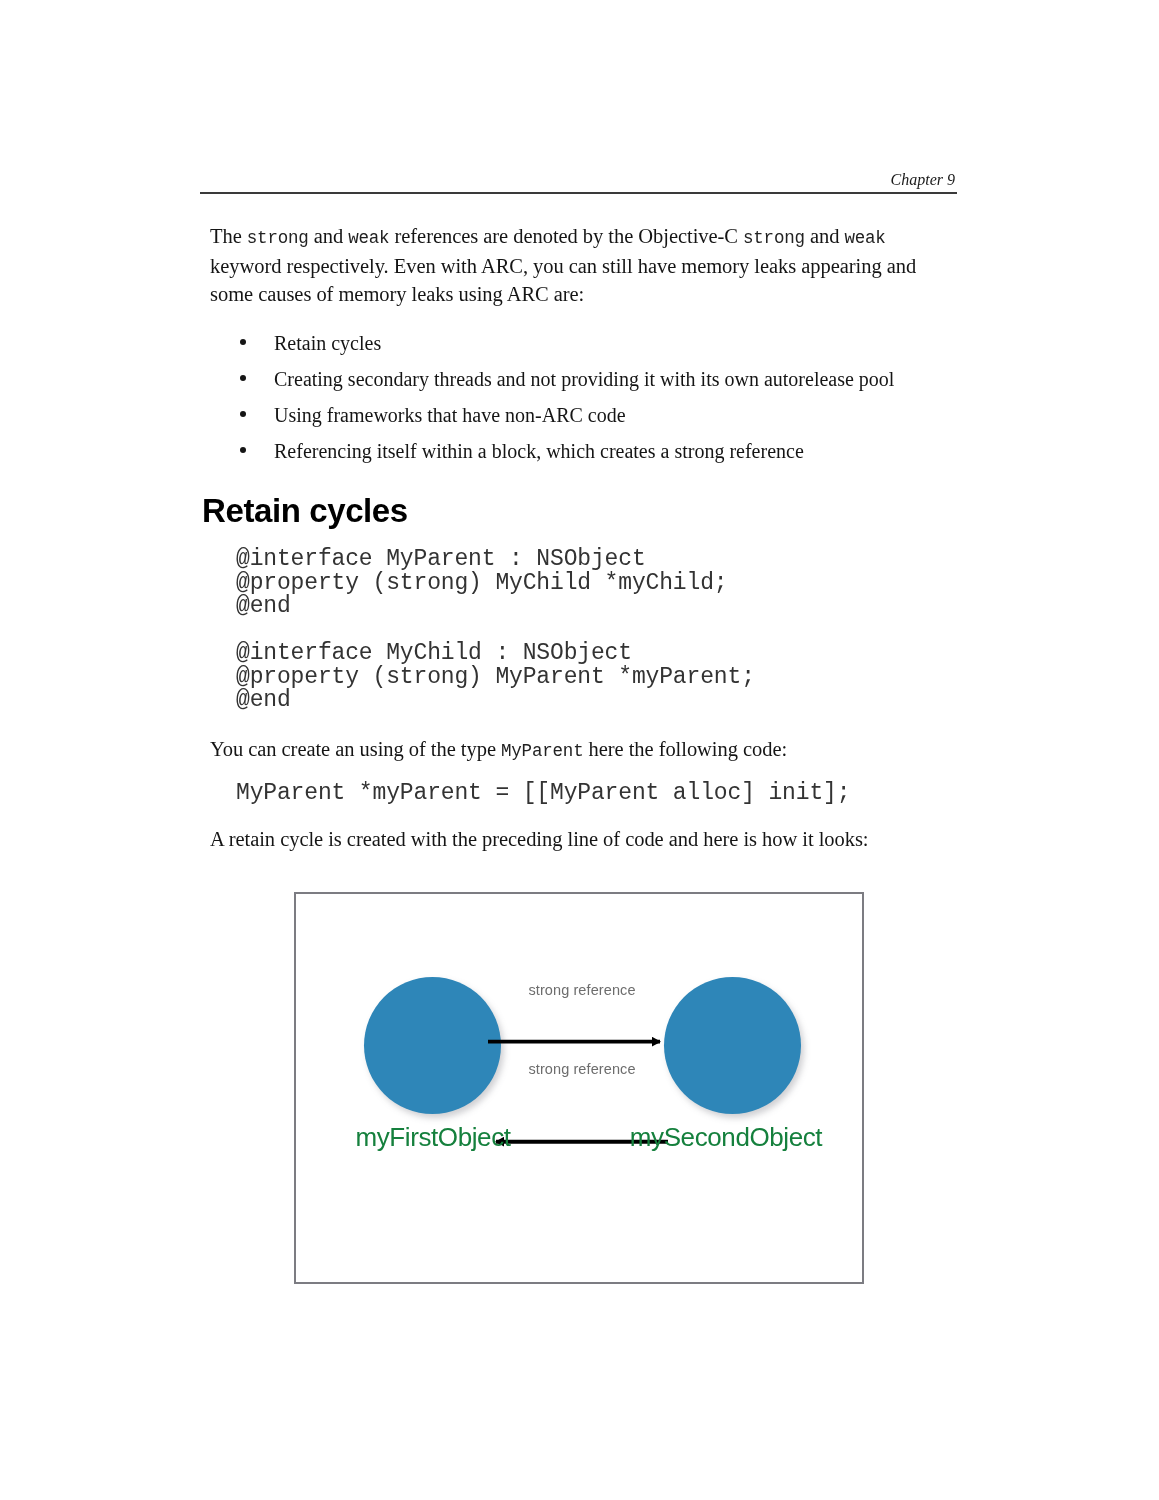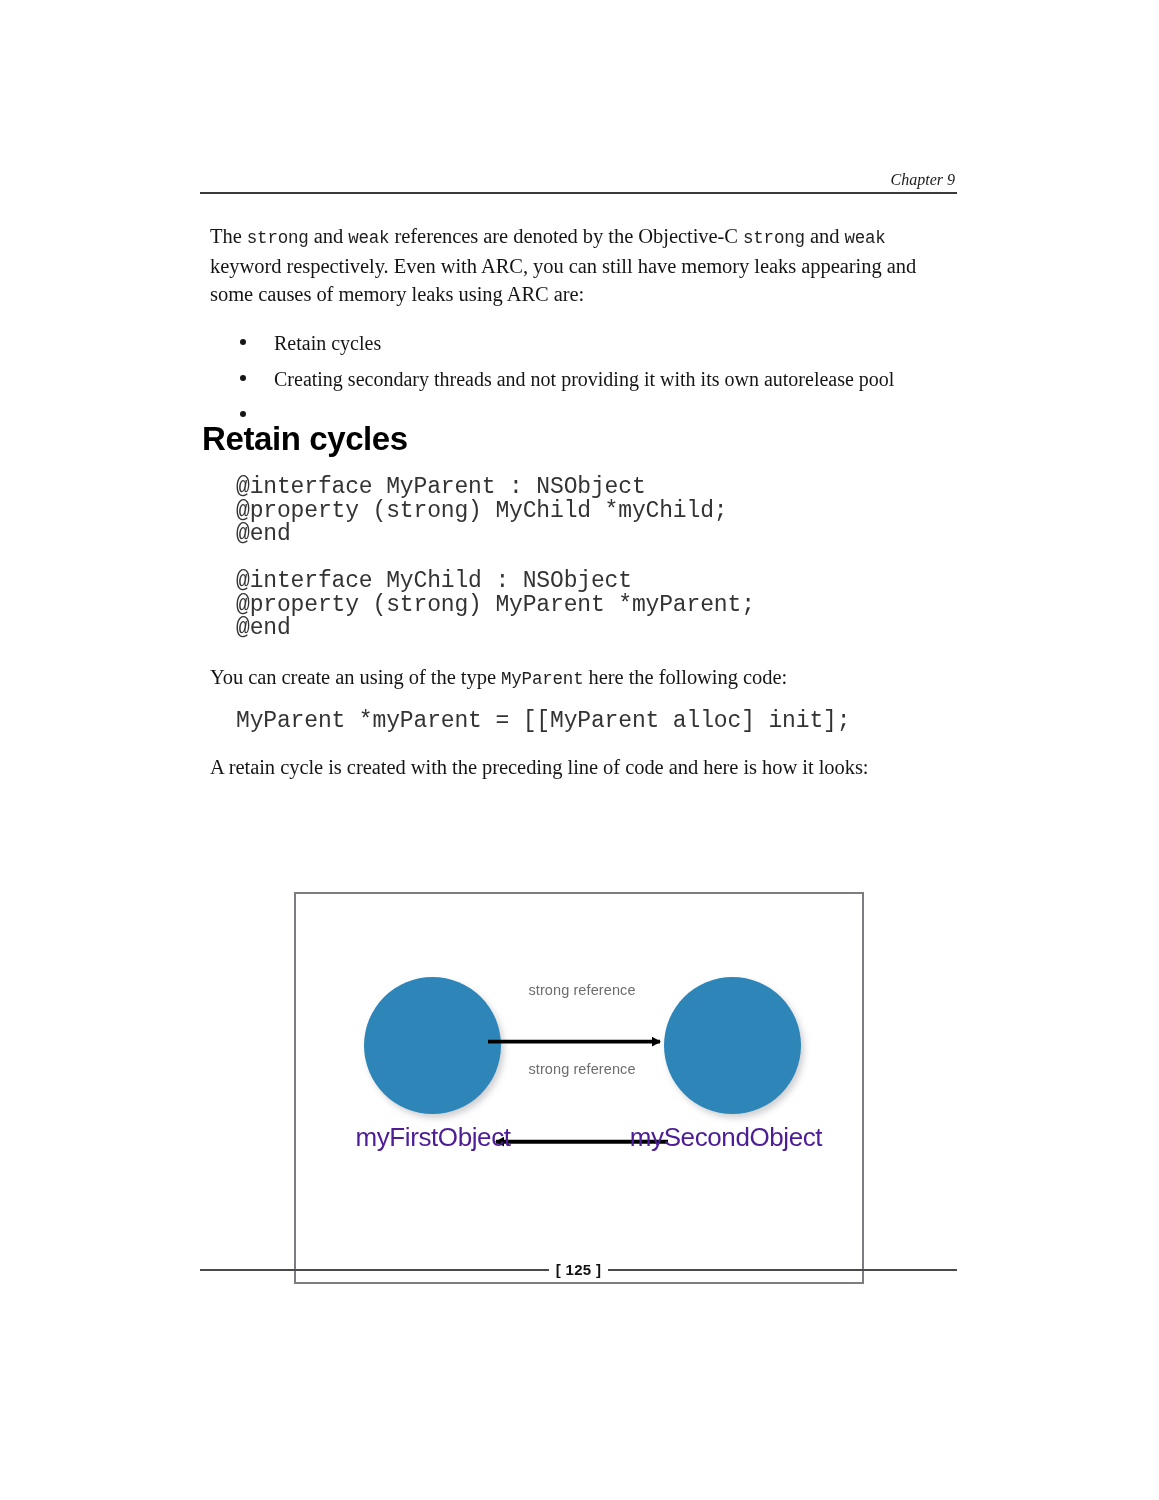--- a/index.html
+++ b/index.html
@@ -142,21 +142,21 @@
   .node-circle.first  { left: 68px;  top: 83px; }
   .node-circle.second { left: 368px; top: 83px; }
 
   .node-label {
     position: absolute;
     top: 228px;
     width: 280px;
     text-align: center;
     font-family: "Liberation Sans", "DejaVu Sans", sans-serif;
     font-size: 26px;
-    color: #4c1d95;
+    color: #15803d;
     letter-spacing: -0.4px;
     white-space: nowrap;
   }
   .node-label.first  { left: -3px; }
   .node-label.second { left: 290px; }
 
   .edge-label {
     position: absolute;
     width: 240px;
     text-align: center;
@@ -213,21 +213,22 @@
     <div class="header-rule"></div>
   </div>
 
   <div class="content">
 
     <p class="body"><span>The </span><code class="mono">strong</code><span> and </span><code class="mono">weak</code><span> references are denoted by the Objective-C </span><code class="mono">strong</code><span> and </span><code class="mono">weak</code><span> keyword respectively. Even with ARC, you can still have memory leaks appearing and some causes of memory leaks using ARC are:</span></p>
 
     <ul class="bullets">
       <li><span class="dot"></span><span>Retain cycles</span></li>
       <li><span class="dot"></span><span>Creating secondary threads and not providing it with its own autorelease pool</span></li>
-      <li><span class="dot"></span></li>
+      <li><span class="dot"></span><span>Using frameworks that have non-ARC code</span></li>
+      <li><span class="dot"></span><span>Referencing itself within a block, which creates a strong reference</span></li>
     </ul>
 
     <h2 class="section-title">Retain cycles</h2>
 
 
     <pre class="code">@interface MyParent : NSObject
 @property (strong) MyChild *myChild;
 @end
 
 @interface MyChild : NSObject
@@ -263,19 +264,14 @@
 
       <div class="edge-label top">strong reference</div>
       <div class="edge-label bottom">strong reference</div>
 
       <div class="node-label first">myFirstObject</div>
       <div class="node-label second">mySecondObject</div>
 
     </div>
   </div>
 
-  <div class="footer">
-    <div class="footer-rule"></div>
-    <div class="footer-page">[ 125 ]</div>
-    <div class="footer-rule"></div>
-  </div>
 
 </div>
 
 </body></html>

